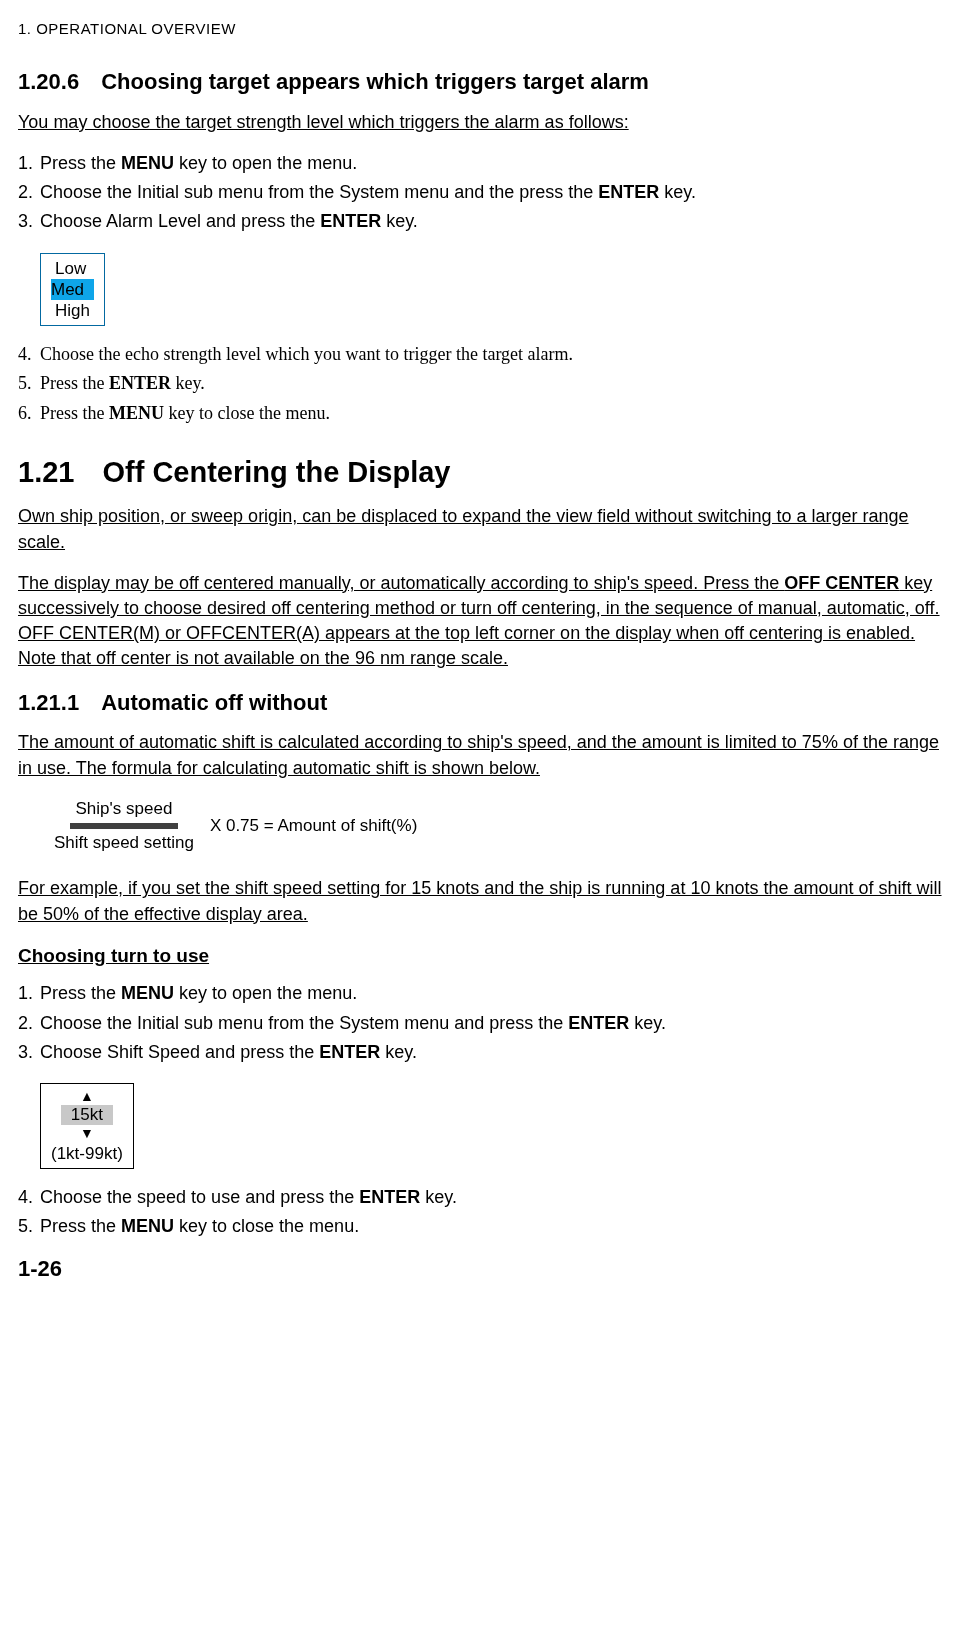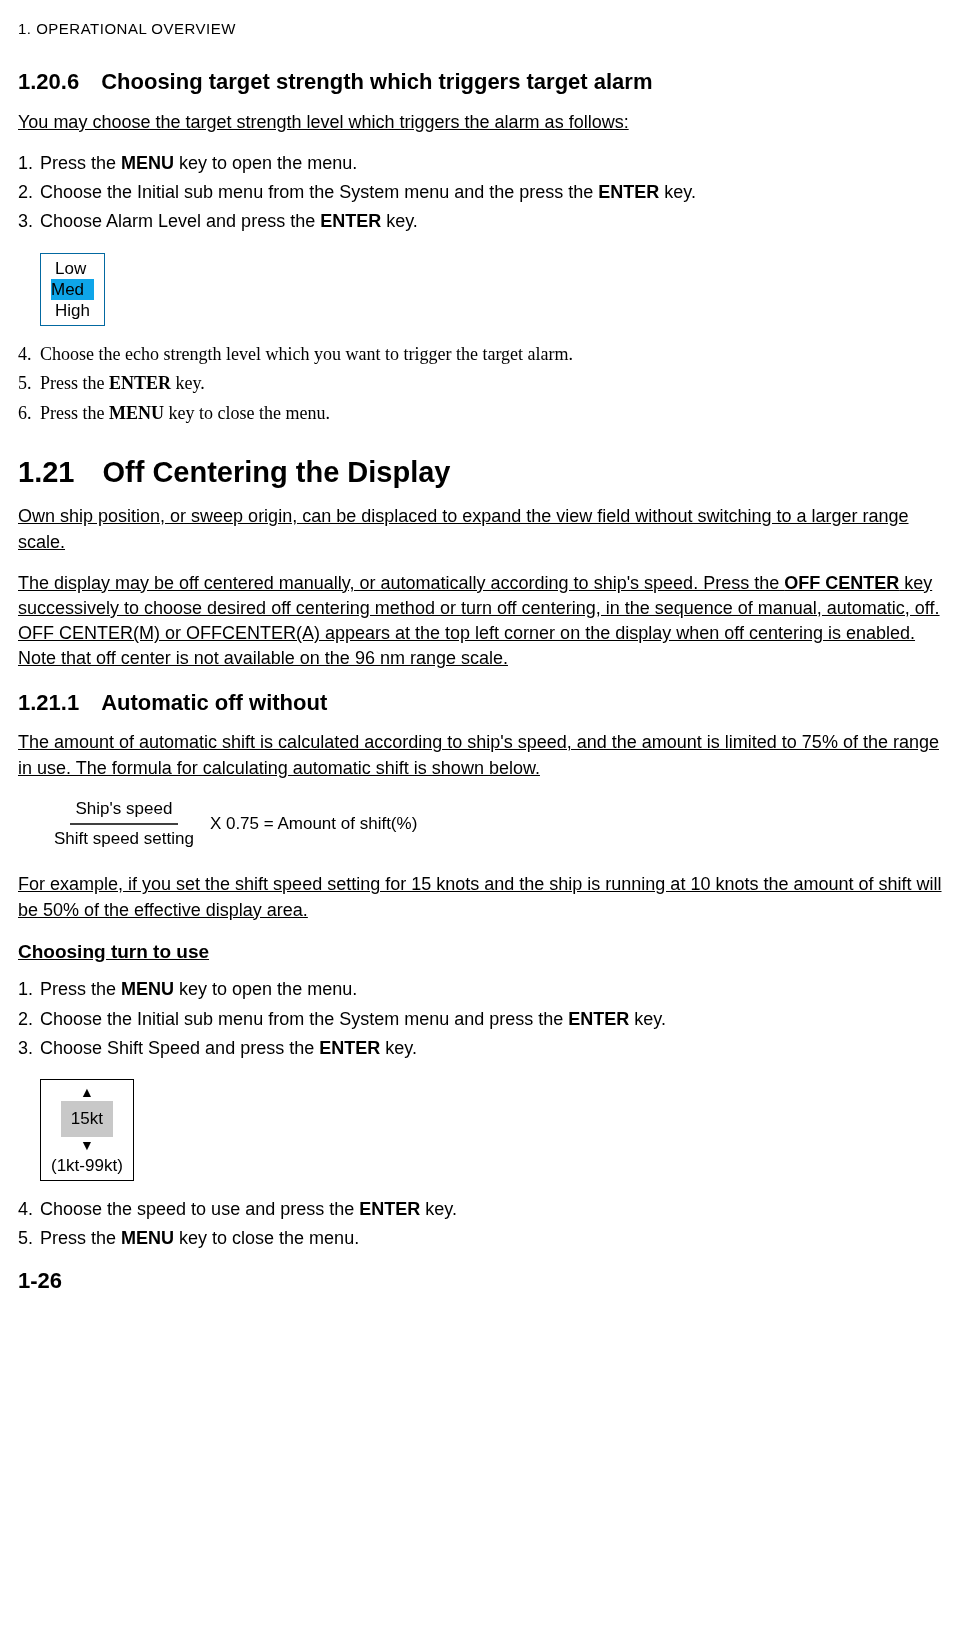--- a/index.html
+++ b/index.html
@@ -78,21 +78,21 @@
       margin: 6px 0 22px 30px;
       font-size: 17px;
     }
     .frac {
       display: inline-flex;
       flex-direction: column;
       align-items: center;
       margin-right: 10px;
     }
     .frac .num {
-      border-bottom: 2px solid #404040;
+      border-bottom: 6px solid #404040;
       padding: 0 6px 2px 6px;
     }
     .frac .den {
       padding: 2px 6px 0 6px;
     }
     .underline-title {
       font-weight: bold;
       text-decoration: underline;
       font-size: 19px;
       margin-bottom: 12px;
@@ -106,39 +106,39 @@
       padding: 4px 10px;
       margin: 4px 0 16px 22px;
       font-size: 17px;
       line-height: 1.2;
     }
     .spinner-box .arrow {
       font-size: 14px;
     }
     .spinner-box .val {
       background: #c8c8c8;
-      padding: 8px 10px;
+      padding: 0 10px;
     }
     .spinner-box .range {
       margin-top: 2px;
     }
     .page-num {
       font-size: 22px;
       font-weight: bold;
     }
   </style>
 </head>
 <body>
 
 
 
 <div class="header-text">1. OPERATIONAL OVERVIEW</div>
 
 <div class="h3">
-  <span class="h3-num">1.20.6</span><span>Choosing target strength which triggers target alarm</span>
+  <span class="h3-num">1.20.6</span><span>Choosing target appears which triggers target alarm</span>
 </div>
 
 <p>You may choose the target strength level which triggers the alarm as follows:</p>
 
 <ol>
   <li><span>Press the </span><span class="bold">MENU</span><span> key to open the menu.</span></li>
   <li><span>Choose the Initial sub menu from the System menu and the press the </span><span class="bold">ENTER</span><span> key.</span></li>
   <li><span>Choose Alarm Level and press the </span><span class="bold">ENTER</span><span> key.</span></li>
 </ol>
 

